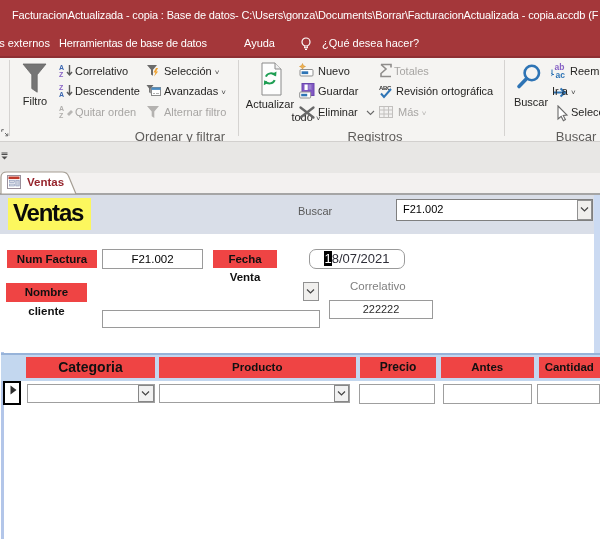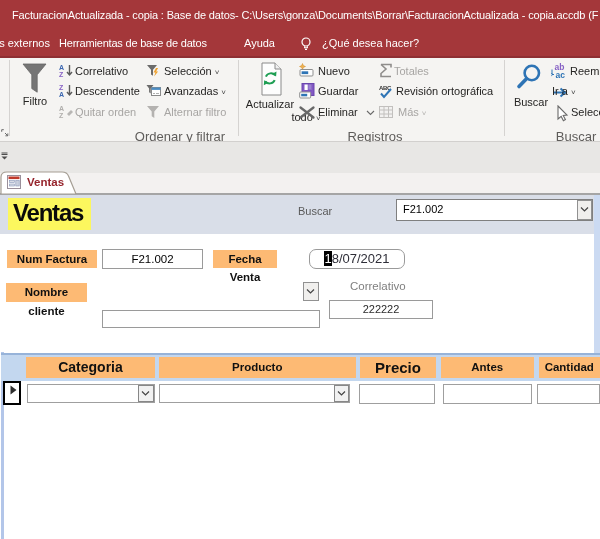--- a/index.html
+++ b/index.html
@@ -1,19 +1,19 @@
 <!DOCTYPE html>
 <html><head>
 <meta charset="utf-8">
 <style>
   html,body{margin:0;padding:0;}
   body{width:600px;height:539px;overflow:hidden;font-family:"Liberation Sans",sans-serif;}
   #app{position:relative;width:600px;height:539px;background:#fff;overflow:hidden;}
   .abs{position:absolute;}
-  .lbl{position:absolute;font-weight:bold;color:#111;background:#fdba74;text-align:center;}
+  .lbl{position:absolute;font-weight:bold;color:#111;background:#ef4444;text-align:center;}
   .inp{position:absolute;background:#fff;border:1px solid #999;box-sizing:border-box;}
   .gl{position:absolute;color:#5e5c5a;font-size:13px;}
   .rtxt{position:absolute;font-size:11px;color:#262524;white-space:nowrap;}
   .chev{color:#444;font-size:8px;}
   .gray{color:#a7a5a3 !important;}
 </style>
 </head>
 <body>
 <div id="app">
 
@@ -205,21 +205,21 @@
   <div class="abs" style="left:350px;top:280px;font-size:11.5px;color:#7f7f7f;">Correlativo</div>
   <div class="inp" style="left:329px;top:300px;width:104px;height:19px;border-color:#9a9a9a;text-align:center;font-size:11px;line-height:17px;color:#2b2b2b;">222222</div>
   <div class="inp" style="left:102px;top:310px;width:218px;height:18px;border-color:#9a9a9a;"></div>
 
   <div class="abs" style="left:1px;top:352px;width:3px;height:187px;background:#b3c6e9;"></div>
   <div class="abs" style="left:1px;top:353px;width:599px;height:2.5px;background:#97b3d9;"></div>
   <div class="abs" style="left:1px;top:355px;width:599px;height:26px;background:#c3d7ef;"></div>
 
   <div class="lbl" style="left:26px;top:356.5px;width:129px;height:21px;font-size:14px;line-height:21px;">Categoria</div>
   <div class="lbl" style="left:158.5px;top:356.5px;width:197.5px;height:21px;font-size:11.5px;line-height:21px;">Producto</div>
-  <div class="lbl" style="left:360px;top:356.5px;width:76px;height:21px;font-size:15px;line-height:21px;">Precio</div>
+  <div class="lbl" style="left:360px;top:356.5px;width:76px;height:21px;font-size:12px;line-height:21px;">Precio</div>
   <div class="lbl" style="left:441px;top:356.5px;width:92.5px;height:21px;font-size:11.5px;line-height:21px;">Antes</div>
   <div class="lbl" style="left:538.5px;top:356.5px;width:61.5px;height:21px;font-size:11.5px;line-height:21px;">Cantidad</div>
 
   <div class="abs" style="left:3px;top:381px;width:18px;height:24px;background:#fff;border:2px solid #000;box-sizing:border-box;"></div>
   <svg class="abs" style="left:10px;top:385px;" width="7" height="10" viewBox="0 0 7 10">
       <path d="M0.5 0.5v9l6-4.5z" fill="#2d2d2d"></path>
     </svg>
 
   <div class="inp" style="left:27px;top:384px;width:128px;height:19px;border-color:#9f9f9f;"></div>
   <div class="abs" style="left:138px;top:385px;width:16px;height:17px;background:#f1f1f1;border:1px solid #878787;box-sizing:border-box;"></div>

